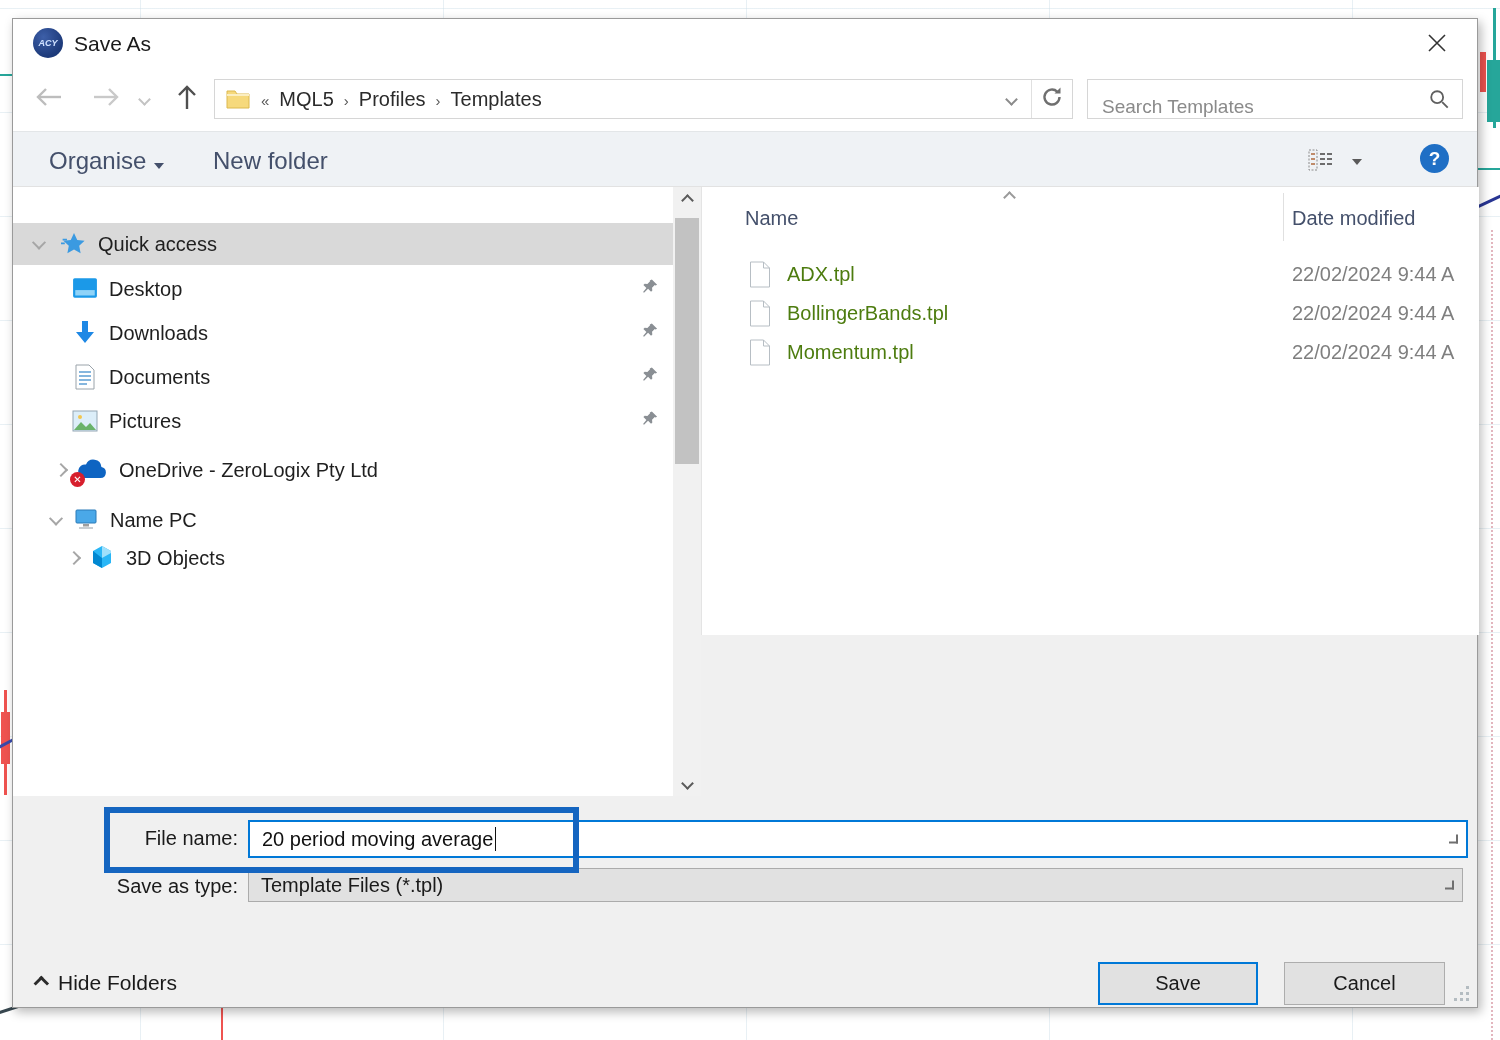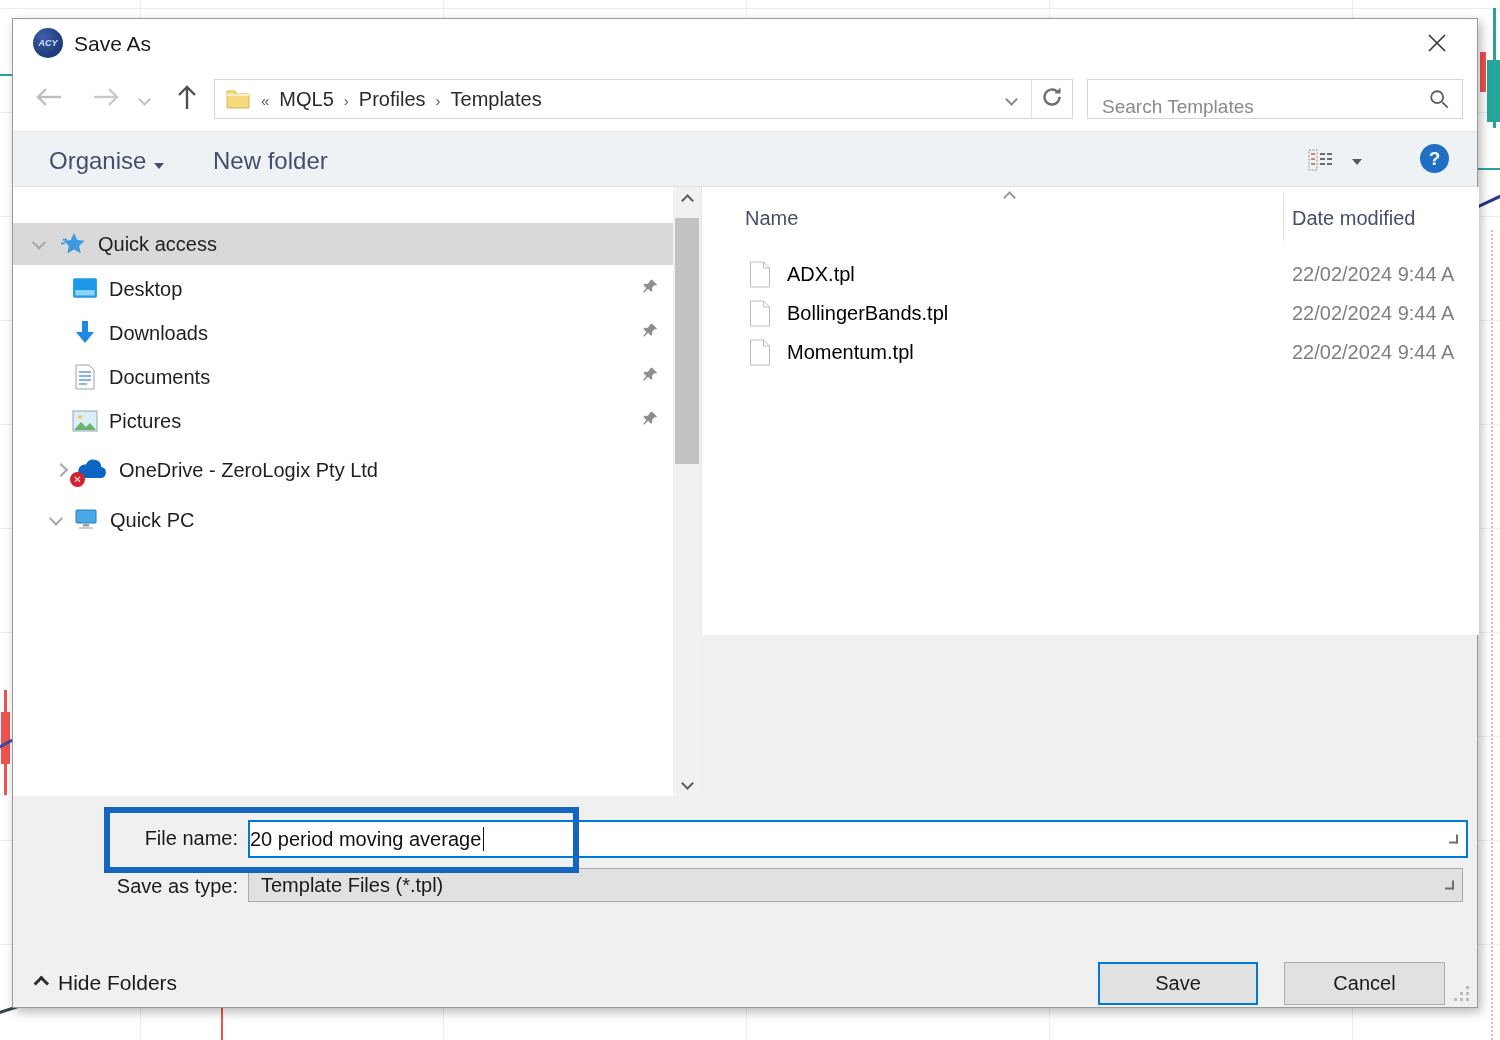--- a/index.html
+++ b/index.html
@@ -86,36 +86,36 @@
 
   .filelist { position:absolute; left:688px; top:168px; width:778px; height:448px;
     background:#fff; border-left:1px solid #e4e4e4; overflow:hidden; }
   .col-head { position:absolute; top:20px; font-size:20px; color:#44506b; cursor:pointer; }
   .head-name { left:43px; } .head-date { left:590px; }
   .col-divider { position:absolute; left:581px; top:6px; width:1px; height:48px; background:#e0e0e0; }
   .sort-ind { position:absolute; left:303px; top:6px; width:9px; height:9px;
     border-right:2px solid #9a9a9a; border-bottom:2px solid #9a9a9a; transform:rotate(-135deg); }
   .file-row { position:absolute; left:0; width:778px; height:39px; display:flex;
     align-items:center; cursor:pointer; }
-  .file-row .fname { margin-left:14px; font-size:20px; color:#000000; }
+  .file-row .fname { margin-left:14px; font-size:20px; color:#4d7c0f; }
   .file-row .fdate { position:absolute; left:590px; font-size:20px; color:#7f7f7f; white-space:nowrap; }
   .fr-0 { top:68px; } .fr-1 { top:107px; } .fr-2 { top:146px; }
   .file-row .icon16 { margin-left:45px; }
 
   .hscroll { position:absolute; left:0; top:577px; width:778px; height:28px; background:#f1f1f1; }
   .hscroll .thumb { position:absolute; left:40px; top:2px; width:414px; height:24px; background:#c2c2c2; }
   .hscroll .sb-btn { position:absolute; top:0; width:26px; height:28px; display:flex;
     align-items:center; justify-content:center; }
 
   
   .form-label { position:absolute; font-size:20px; color:#1a1a1a; text-align:right; width:165px; left:60px; }
   .fname-label { top:808px; }
   .fname-input { position:absolute; left:235px; top:801px; width:1220px; height:38px;
     background:#fff; border:2px solid #0078d7; display:flex; align-items:center;
-    font-size:20px; color:#111; cursor:text; }
+    font-size:20px; color:#111; padding-left:12px; cursor:text; }
   .text-cursor { width:1px; height:24px; background:#111; margin-left:2px; }
   .fname-dd { position:absolute; right:8px; top:50%; transform:translateY(-50%); }
   .annotation { position:absolute; left:91px; top:788px; width:475px; height:66px;
     border:6px solid #1565c0; z-index:6; pointer-events:none; }
   .satype-label { top:856px; }
   .satype-combo { position:absolute; left:235px; top:849px; width:1215px; height:34px;
     background:#e1e1e1; border:1px solid #ababab; display:flex; align-items:center;
     font-size:20px; color:#1a1a1a; padding-left:12px; cursor:pointer; }
 
   
@@ -334,23 +334,34 @@
 
     <div class="tree-row row-thispc">
       <span class="exp exp-down" style="margin-left:38px;"></span>
       <span class="icon16" style="margin-left:12px;">
         <svg width="26" height="24" viewBox="0 0 26 24">
             <rect x="3" y="2" width="20" height="13" rx="1" fill="#4aa8e8" stroke="#2a7ab8"></rect>
             <rect x="10" y="16" width="6" height="2.5" fill="#9e9e9e"></rect>
             <rect x="6" y="19" width="14" height="2" fill="#c9ced2"></rect>
           </svg>
       </span>
-      <span class="lbl">Quick PC</span>
-    </div>
-
+      <span class="lbl">Name PC</span>
+    </div>
+
+    <div class="tree-row row-3dobj">
+      <span class="exp exp-right" style="margin-left:56px;"></span>
+      <span class="icon16" style="margin-left:10px;">
+        <svg width="24" height="26" viewBox="0 0 24 26">
+            <path d="M12 1l9 5v12l-9 5-9-5V6z" fill="#29b6f6"></path>
+            <path d="M12 1v12l9-5V6z" fill="#9fe0fb"></path>
+            <path d="M12 13v10l-9-5V6z" fill="#0288d1"></path>
+          </svg>
+      </span>
+      <span class="lbl">3D Objects</span>
+    </div>
   </div>
 
   <div class="vscroll">
     <div class="sb-btn" style="top:0;">
         <span class="chev chev-up"></span>
       </div>
     <div class="thumb"></div>
     <div class="sb-btn" style="bottom:0;">
         <span class="chev chev-down"></span>
       </div>

